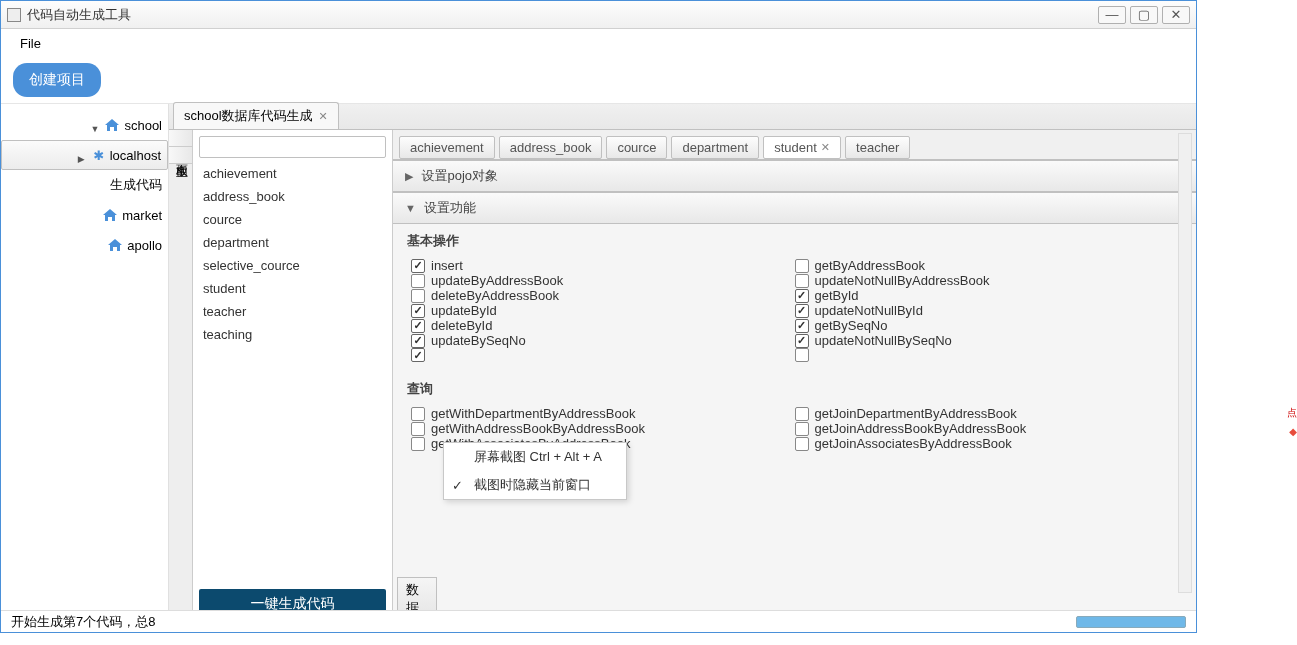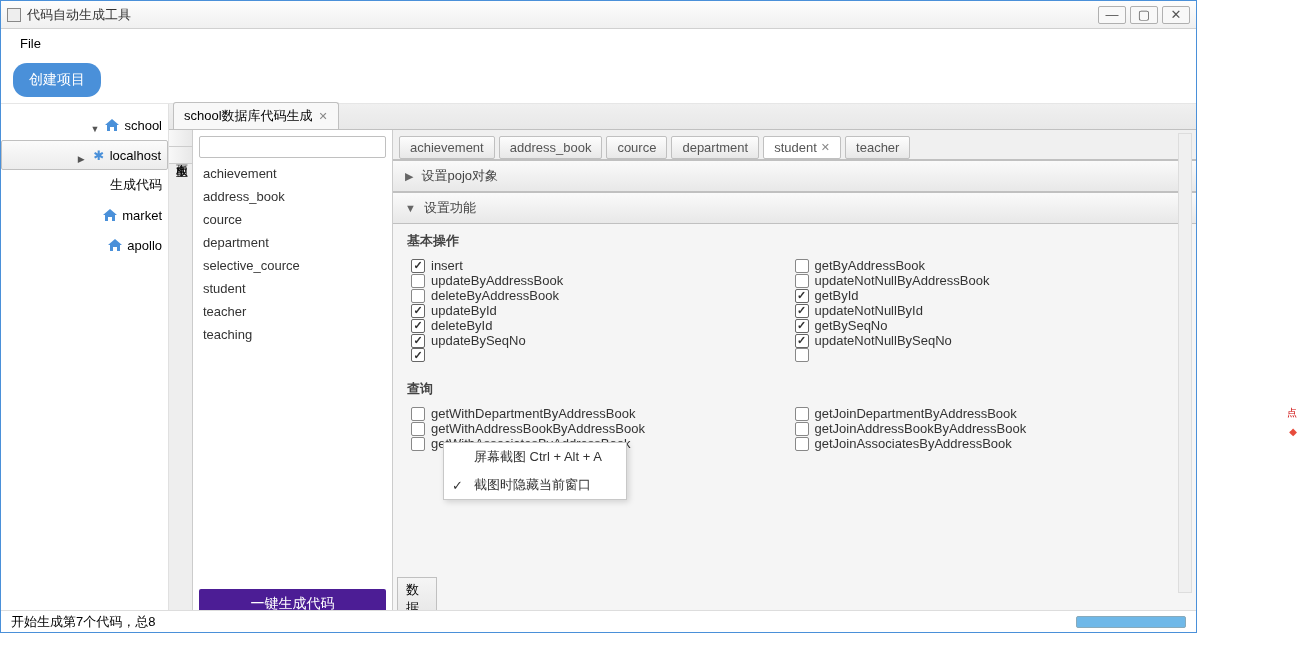--- a/index.html
+++ b/index.html
@@ -33,21 +33,21 @@
 .tab-strip { height: 26px; display: flex; align-items: flex-end; padding: 0 4px; background: linear-gradient(#f0f0f0,#e8e8e8); border-bottom: 1px solid #c0c0c0; }
 .doc-tab { background: #f8f8f8; border: 1px solid #c0c0c0; border-bottom: none; padding: 4px 10px; border-radius: 3px 3px 0 0; display: flex; align-items: center; gap: 6px; }
 .close-x { color: #888; cursor: pointer; font-size: 11px; }
 .inner { display: flex; flex: 1; overflow: hidden; }
 .vtabs { width: 24px; background: #eee; border-right: 1px solid #ccc; display: flex; flex-direction: column; }
 .vtab { writing-mode: vertical-rl; padding: 8px 2px; background: linear-gradient(90deg,#f8f8f8,#e8e8e8); border-bottom: 1px solid #ccc; cursor: pointer; font-size: 12px; text-align: center; }
 .mid-panel { width: 200px; border-right: 1px solid #ccc; display: flex; flex-direction: column; background: #fff; }
 .search-box { margin: 6px; height: 22px; border: 1px solid #c0c0c0; border-radius: 2px; padding: 0 6px; }
 .tbl-list { flex: 1; overflow: auto; }
 .tbl-item { height: 23px; padding: 2px 10px; cursor: pointer; color: #333; }
-.gen-btn { margin: 6px; background: #4c1d95; color: #fff; border: none; height: 30px; border-radius: 2px; cursor: pointer; font-size: 14px; }
+.gen-btn { margin: 6px; background: #0c4a6e; color: #fff; border: none; height: 30px; border-radius: 2px; cursor: pointer; font-size: 14px; }
 .right-panel { flex: 1; display: flex; flex-direction: column; overflow: hidden; }
 .inner-tabs { display: flex; gap: 4px; padding: 6px 6px 0; background: #f0f0f0; border-bottom: 1px solid #c0c0c0; }
 .inner-tab { background: linear-gradient(#fdfdfd,#e8e8e8); border: 1px solid #c0c0c0; padding: 3px 10px; border-radius: 2px; cursor: pointer; display: flex; align-items: center; gap: 4px; color: #555; }
 .inner-tab.active { background: #fff; }
 .accordion { flex: 1; overflow: auto; }
 .acc-header { background: linear-gradient(#fafafa,#e8e8e8); border: 1px solid #c0c0c0; border-left: none; border-right: none; padding: 6px 12px; display: flex; align-items: center; gap: 8px; cursor: pointer; font-size: 16px; color: #444; }
 .acc-header .tri { font-size: 11px; color: #666; }
 .section-label { padding: 8px 14px 4px; color: #444; font-weight: bold; }
 .op-grid { display: grid; grid-template-columns: 1fr 1fr; padding: 4px 18px 10px; }
 .op-item { display: flex; align-items: center; gap: 6px; color: #333; }

